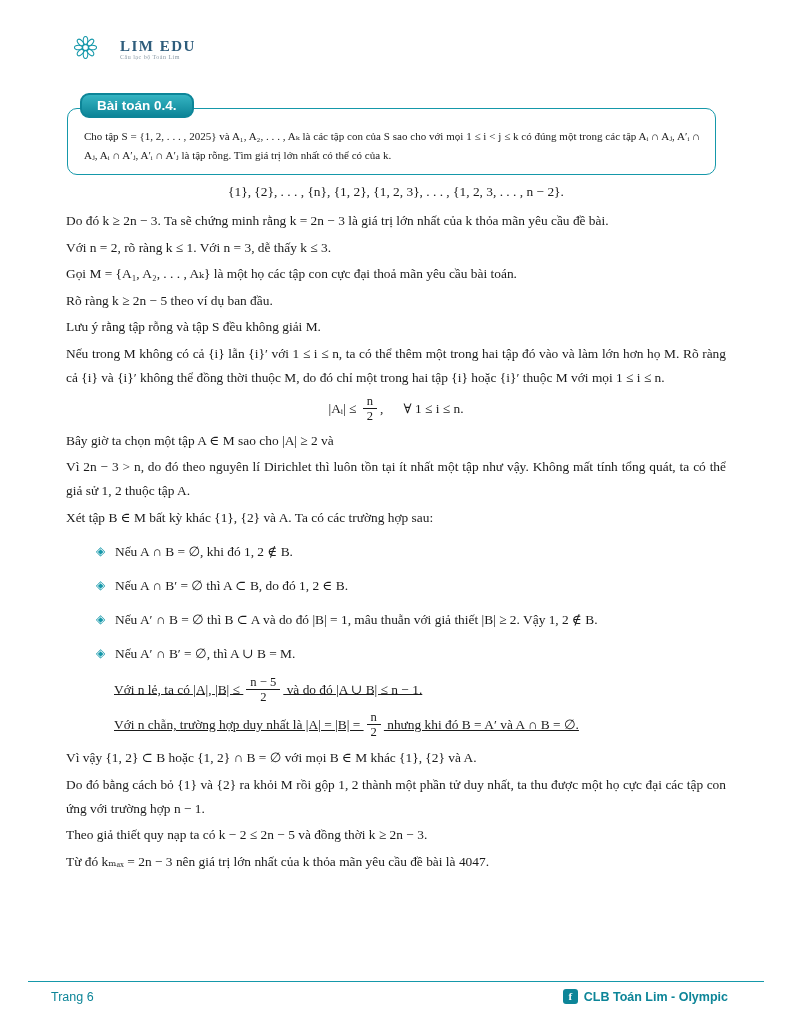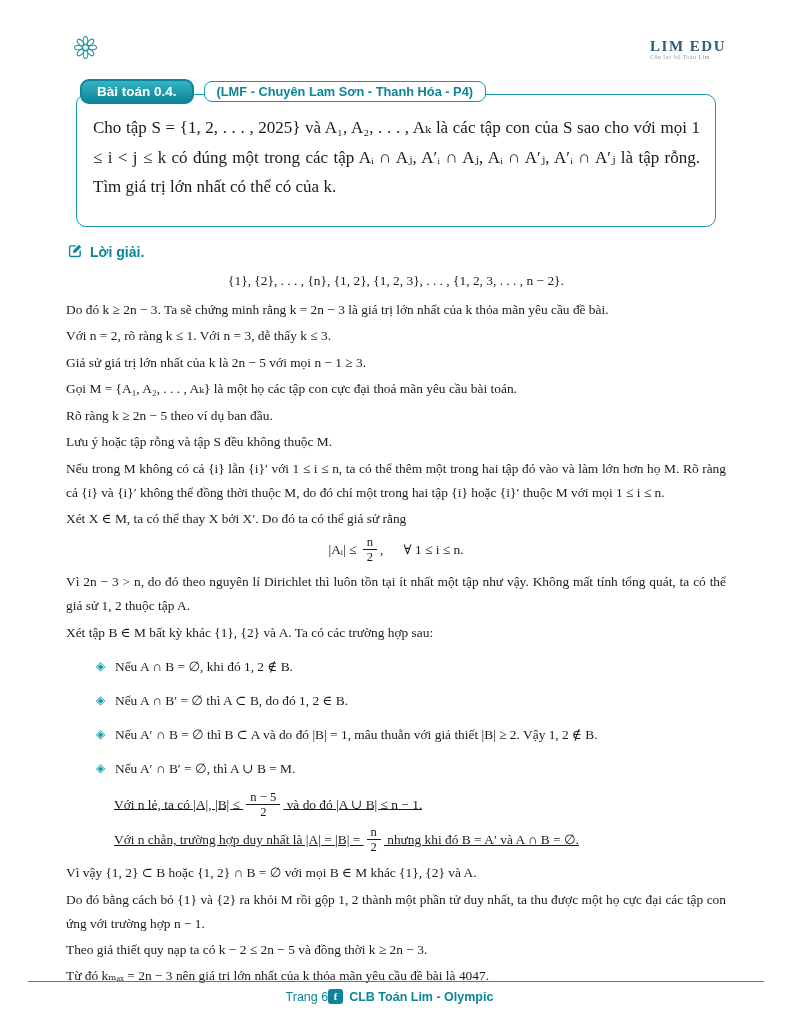--- a/index.html
+++ b/index.html
@@ -7,45 +7,45 @@
     --accent-dark:#0d8598;
     --ink:#1a1a1a;
   }
   html,body{margin:0;padding:0;background:#e8e8e8;}
   .page{
     width:792px;height:1024px;background:#ffffff;position:relative;overflow:hidden;
     box-sizing:border-box;padding:34px 66px 0 66px;
     font-family:"Liberation Serif","DejaVu Serif",serif;color:var(--ink);
   }
   
-  .logo-row{display:flex;align-items:center;gap:21px;margin-left:6px;justify-content:space-between;}
+  .logo-row{display:flex;align-items:center;gap:21px;margin-left:6px;}
   .logo-text .brand{
     font-family:"Liberation Serif","DejaVu Serif",serif;font-weight:bold;
     font-size:15px;letter-spacing:1.5px;color:#2f5d7c;line-height:1.05;
   }
   .logo-text .tagline{font-size:6px;color:#8a9aa6;letter-spacing:.5px;}
   
-  .prob-header{display:flex;align-items:center;gap:10px;margin-top:14px;margin-left:14px;position:relative;z-index:2;}
+  .prob-header{display:flex;align-items:center;gap:10px;margin-top:28px;margin-left:14px;position:relative;z-index:2;}
   .prob-badge{
     background:linear-gradient(180deg,#35b4c2,var(--accent-dark));
     border:2px solid var(--accent-dark);
     color:#fff;font-family:"Liberation Sans","DejaVu Sans",sans-serif;font-weight:bold;
     font-size:13.5px;padding:3px 15px;border-radius:9px;white-space:nowrap;
   }
   .prob-source{
     background:#fff;border:1.5px solid var(--accent);border-radius:8px;
     color:var(--accent-dark);font-family:"Liberation Sans","DejaVu Sans",sans-serif;
     font-weight:bold;font-size:12.8px;padding:2px 12px;white-space:nowrap;
   }
   
   .prob-box{
     border:1.6px solid var(--accent);border-radius:10px;
-    margin:-10px 10px 0 10px;position:relative;z-index:1;
-    padding:18px 15px 24px 16px;
-    font-size:17px;line-height:1.74;
+    margin:-10px 10px 0 1px;position:relative;z-index:1;
+    padding:18px 15px 9px 16px;
+    font-size:11px;line-height:1.74;
   }
   .prob-box .statement{text-align:justify;}
   .prob-box .note{margin-top:1px;}
   
   .solution-heading{
     display:flex;align-items:center;gap:7px;margin:16px 0 7px 2px;
   }
   .solution-heading .label{
     font-family:"Liberation Sans","DejaVu Sans",sans-serif;font-weight:bold;
     font-size:14px;color:var(--accent-dark);
@@ -60,21 +60,21 @@
   .frac{
     display:inline-block;text-align:center;vertical-align:middle;line-height:1.12;
     font-size:12.6px;margin:0 3px;position:relative;top:-1px;
   }
   .frac .fnum{display:block;padding:0 4px;border-bottom:1px solid var(--ink);}
   .frac .fden{display:block;padding:0 4px;}
   
   .footer{position:absolute;left:0;right:0;bottom:20px;}
   .footer-line{border-top:1.5px solid var(--accent);margin:0 28px 7px 28px;}
   .footer-row{
-    display:flex;justify-content:center;align-items:center;padding:0 64px 0 51px;
+    display:flex;justify-content:space-between;align-items:center;padding:0 64px 0 51px;
     font-family:"Liberation Sans","DejaVu Sans",sans-serif;font-size:12.5px;color:var(--accent-dark);
   }
   .footer-club{display:flex;align-items:center;gap:6px;font-weight:bold;}
   .fb-icon{
     display:inline-flex;align-items:center;justify-content:center;
     width:15px;height:15px;border-radius:3px;background:var(--accent-dark);
     color:#fff;font-family:"Liberation Serif",serif;font-weight:bold;font-size:11px;line-height:1;
   }
 </style>
 </head>
@@ -99,48 +99,37 @@
       </svg>
     </span>
     <span class="logo-text">
       <div class="brand">LIM EDU</div>
       <div class="tagline">Câu lạc bộ Toán Lim</div>
     </span>
   </div>
 
   <div class="prob-header">
     <span class="prob-badge">Bài toán 0.4.</span>
-    <span class="prob-source">(LMF - Chuyên Lam Sơn - Thanh Hóa - P4)</span>
   </div>
 
   <div class="prob-box">
     <div class="statement">Cho tập S = {1, 2, . . . , 2025} và A₁, A₂, . . . , Aₖ là các tập con của S sao cho với mọi 1 ≤ i &lt; j ≤ k có đúng một trong các tập Aᵢ ∩ Aⱼ, A′ᵢ ∩ Aⱼ, Aᵢ ∩ A′ⱼ, A′ᵢ ∩ A′ⱼ là tập rỗng. Tìm giá trị lớn nhất có thể có của k.</div>
   </div>
 
-  <div class="solution-heading">
-    <span>
-      <svg width="15" height="15" viewBox="0 0 16 16">
-        <path d="M13 8.6v4.2a1.6 1.6 0 0 1-1.6 1.6H3.3a1.6 1.6 0 0 1-1.6-1.6V4.7a1.6 1.6 0 0 1 1.6-1.6h4.4" fill="none" stroke="#0d8598" stroke-width="1.5" stroke-linecap="round"></path>
-        <path d="M11.6 1.9l2.4 2.4L8.2 10l-3 .7.7-3z" fill="#0d8598"></path>
-      </svg>
-    </span>
-    <span class="label">Lời giải.</span>
-  </div>
 
   <div class="solution-body">
       <div class="center">{1}, {2}, . . . , {n}, {1, 2}, {1, 2, 3}, . . . , {1, 2, 3, . . . , n − 2}.</div>
       <div class="para">Do đó k ≥ 2n − 3. Ta sẽ chứng minh rằng k = 2n − 3 là giá trị lớn nhất của k thỏa mãn yêu cầu đề bài.</div>
       <div class="para">Với n = 2, rõ ràng k ≤ 1. Với n = 3, dễ thấy k ≤ 3.</div>
-      <div class="para">Giả sử giá trị lớn nhất của k là 2n − 5 với mọi n − 1 ≥ 3.</div>
       <div class="para">Gọi M = {A₁, A₂, . . . , Aₖ} là một họ các tập con cực đại thoả mãn yêu cầu bài toán.</div>
       <div class="para">Rõ ràng k ≥ 2n − 5 theo ví dụ ban đầu.</div>
-      <div class="para">Lưu ý hoặc tập rỗng và tập S đều không thuộc M.</div>
+      <div class="para">Lưu ý rằng tập rỗng và tập S đều không giải M.</div>
       <div class="para">Nếu trong M không có cả {i} lẫn {i}′ với 1 ≤ i ≤ n, ta có thể thêm một trong hai tập đó vào và làm lớn hơn họ M. Rõ ràng cả {i} và {i}′ không thể đồng thời thuộc M, do đó chỉ một trong hai tập {i} hoặc {i}′ thuộc M với mọi 1 ≤ i ≤ n.</div>
-      <div class="para">Xét X ∈ M, ta có thể thay X bởi X′. Do đó ta có thể giả sử rằng</div>
       <div class="center">|Aᵢ| ≤ <span class="frac"><span class="fnum">n</span><span class="fden">2</span></span>,  ∀ 1 ≤ i ≤ n.</div>
+      <div class="para">Bây giờ ta chọn một tập A ∈ M sao cho |A| ≥ 2 và</div>
       <div class="para">Vì 2n − 3 &gt; n, do đó theo nguyên lí Dirichlet thì luôn tồn tại ít nhất một tập như vậy. Không mất tính tổng quát, ta có thể giả sử 1, 2 thuộc tập A.</div>
       <div class="para">Xét tập B ∈ M bất kỳ khác {1}, {2} và A. Ta có các trường hợp sau:</div>
       <div class="bullet"><span class="marker">◈</span>Nếu A ∩ B = ∅, khi đó 1, 2 ∉ B.</div>
       <div class="bullet"><span class="marker">◈</span>Nếu A ∩ B′ = ∅ thì A ⊂ B, do đó 1, 2 ∈ B.</div>
       <div class="bullet"><span class="marker">◈</span>Nếu A′ ∩ B = ∅ thì B ⊂ A và do đó |B| = 1, mâu thuẫn với giả thiết |B| ≥ 2. Vậy 1, 2 ∉ B.</div>
       <div class="bullet"><span class="marker">◈</span>Nếu A′ ∩ B′ = ∅, thì A ∪ B = M.</div>
       <div class="indent">Với n lẻ, ta có |A|, |B| ≤ <span class="frac"><span class="fnum">n − 5</span><span class="fden">2</span></span> và do đó |A ∪ B| ≤ n − 1.</div>
       <div class="indent">Với n chẵn, trường hợp duy nhất là |A| = |B| = <span class="frac"><span class="fnum">n</span><span class="fden">2</span></span> nhưng khi đó B = A′ và A ∩ B = ∅.</div>
       <div class="para">Vì vậy {1, 2} ⊂ B hoặc {1, 2} ∩ B = ∅ với mọi B ∈ M khác {1}, {2} và A.</div>
       <div class="para">Do đó bằng cách bỏ {1} và {2} ra khỏi M rồi gộp 1, 2 thành một phần tử duy nhất, ta thu được một họ cực đại các tập con ứng với trường hợp n − 1.</div>

